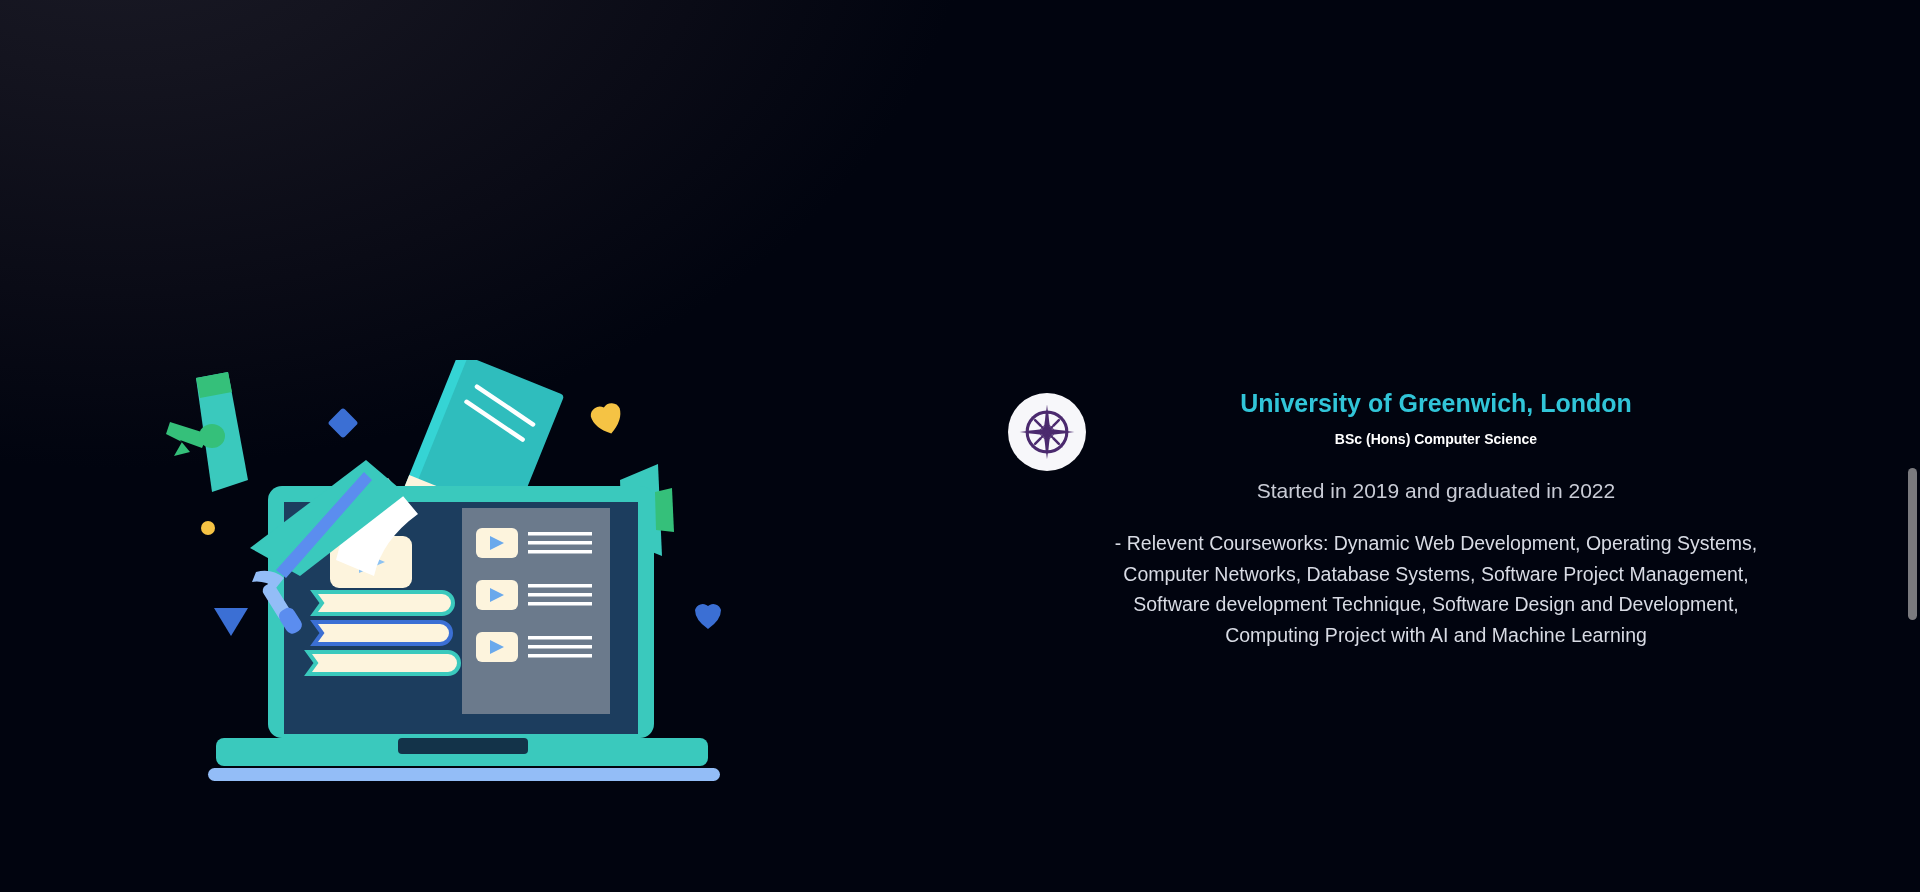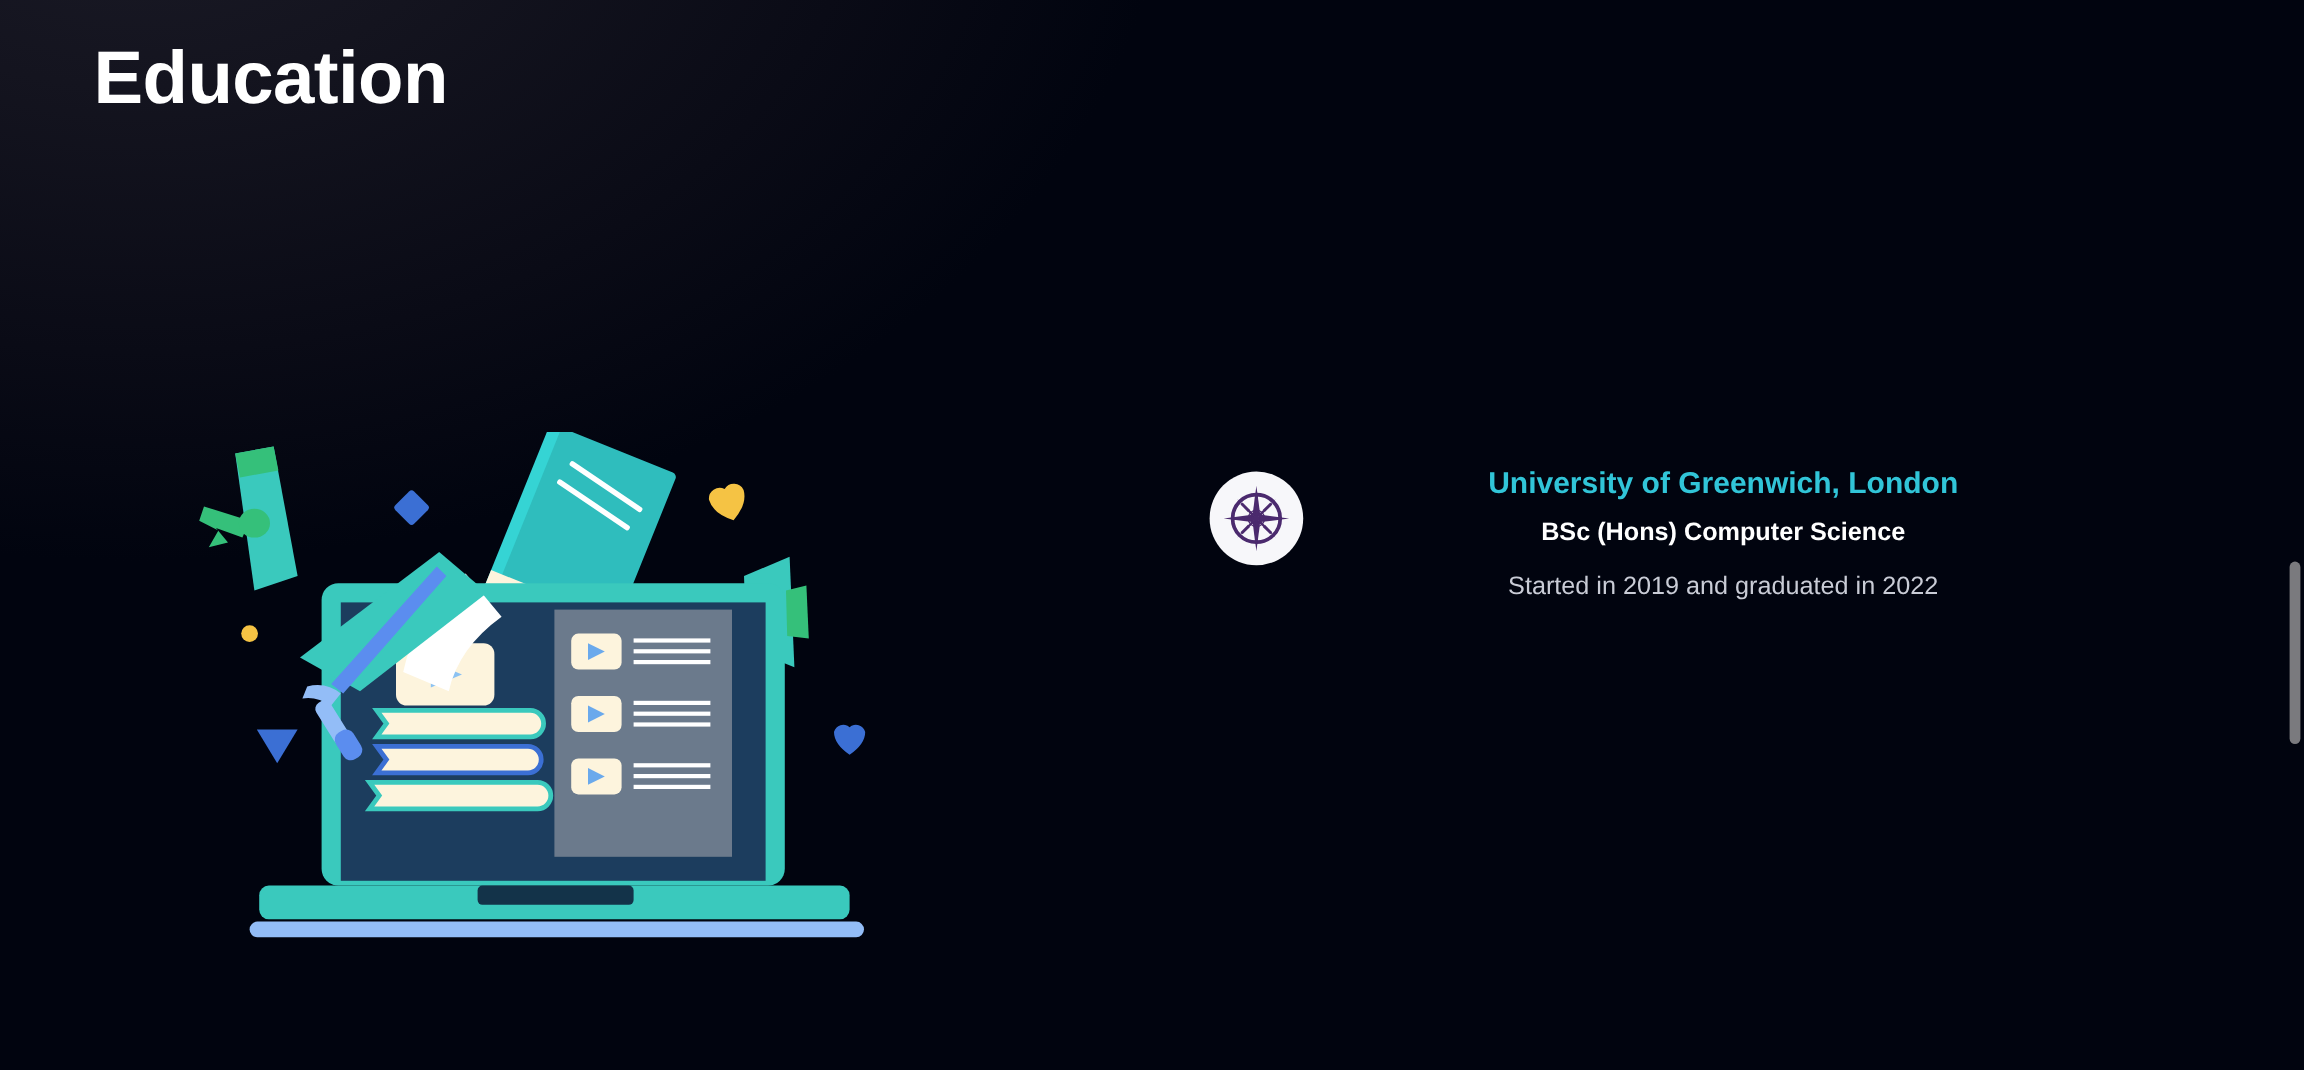--- a/index.html
+++ b/index.html
@@ -84,25 +84,25 @@
   .institution {
     font-size: 25px;
     font-weight: 700;
     line-height: 1.25;
     color: #31c5d8;
     margin-bottom: 11px;
     white-space: nowrap;
   }
 
   .degree {
-    font-size: 21px;
+    font-size: 14px;
     font-weight: 700;
     line-height: 1.3;
     color: #ffffff;
-    margin-bottom: 16px;
+    margin-bottom: 28px;
     white-space: nowrap;
   }
 
   .duration {
     font-size: 21px;
     font-weight: 400;
     line-height: 1.4;
     color: #c9ccd6;
     margin-bottom: 22px;
     white-space: nowrap;
@@ -133,21 +133,20 @@
     height: 152px;
     border-radius: 5px;
     background: #7a7a7e;
   }
 </style>
 </head>
 <body>
 
 <div class="page">
 
-  <h1 class="section-title">Education</h1>
 
   <div class="illustration">
     <svg viewBox="0 0 680 470" xmlns="http://www.w3.org/2000/svg">
 
       <g>
         <path d="M46 18 L78 12 L98 120 L62 132 Z" fill="#3ac9bd"></path>
         <path d="M46 18 L78 12 L82 32 L50 38 Z" fill="#35c07a"></path>
         <path d="M20 62 L58 74 L52 88 L30 80 L40 92 L24 96 L32 82 L16 74 Z" fill="#35c07a"></path>
         <ellipse cx="62" cy="76" rx="13" ry="12" fill="#35c07a"></ellipse>
       </g>
@@ -268,20 +267,21 @@
           <path d="M41.5 41.5 L45.8 45.8 M58.5 41.5 L54.2 45.8 M41.5 58.5 L45.8 54.2 M58.5 58.5 L54.2 54.2"></path>
         </g>
         <circle cx="50" cy="50" r="4" fill="#4b2a6e"></circle>
       </svg>
     </div>
 
     <div class="entry-body">
       <div class="institution">University of Greenwich, London</div>
       <div class="degree">BSc (Hons) Computer Science</div>
       <div class="duration">Started in 2019 and graduated in 2022</div>
+      <div class="coursework">- Relevent Courseworks: Dynamic Web Development, Operating Systems, Computer Networks, Database Systems, Software Project Management, Software development Technique, Software Design and Development, Computing Project with AI and Machine Learning</div>
     </div>
 
   </div>
 
   <div class="scrollbar-track">
     <div class="scrollbar-thumb"></div>
   </div>
 
 </div>
 

